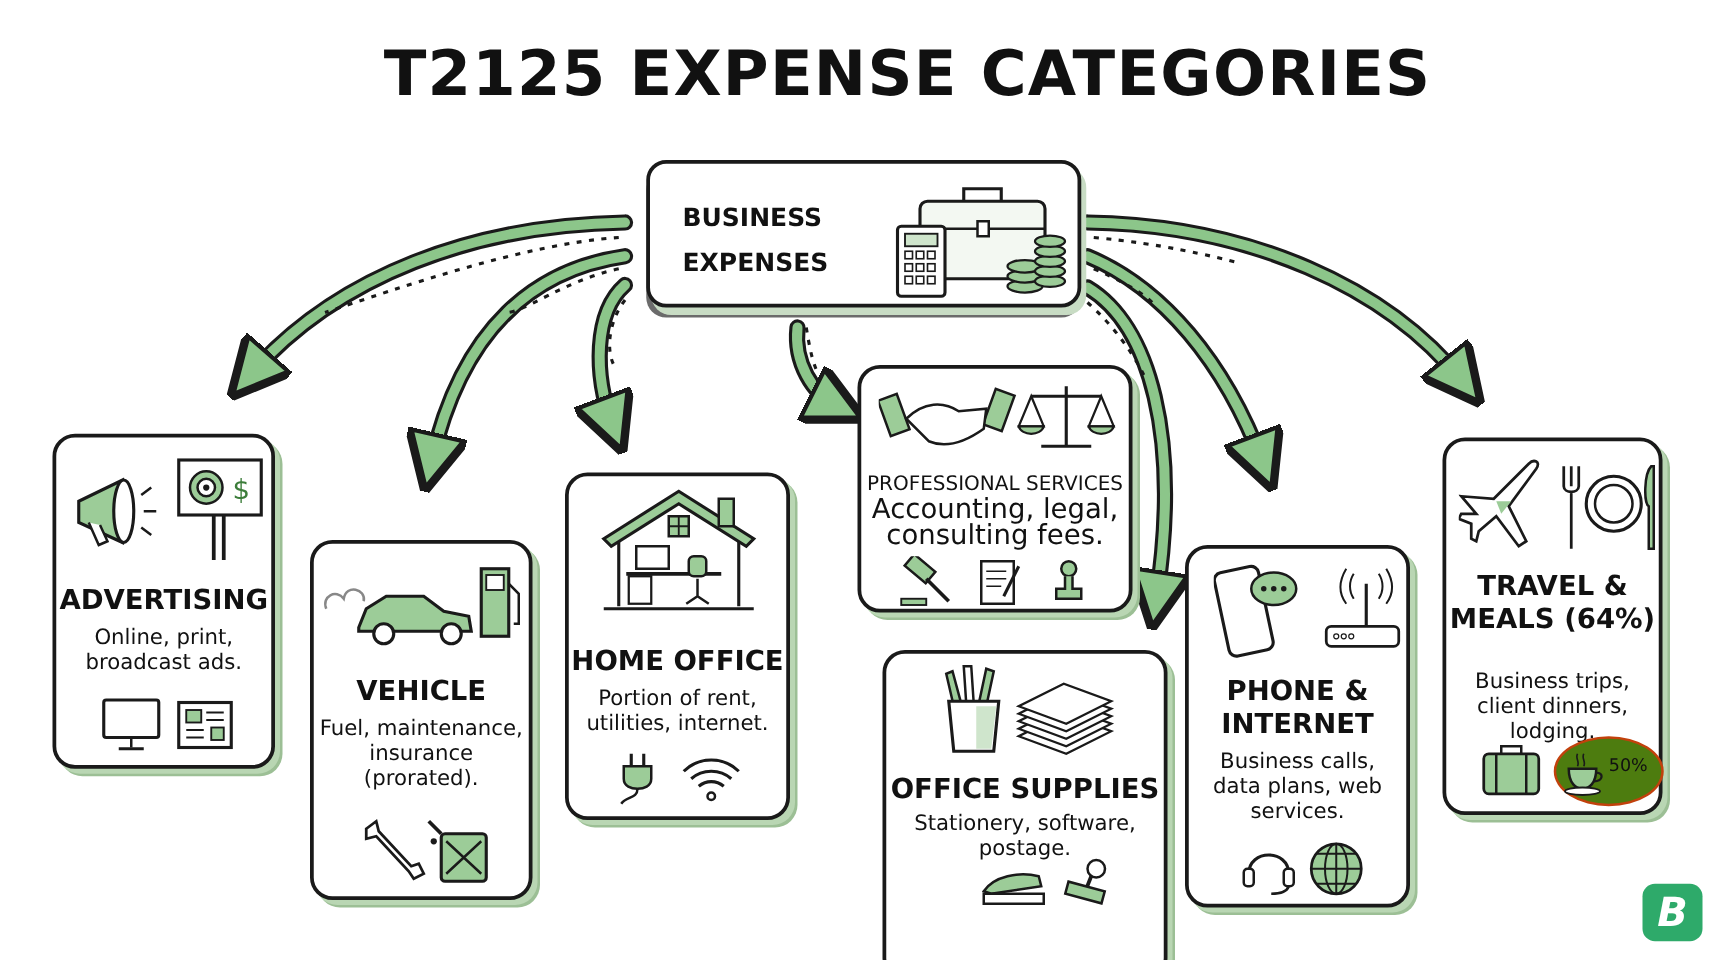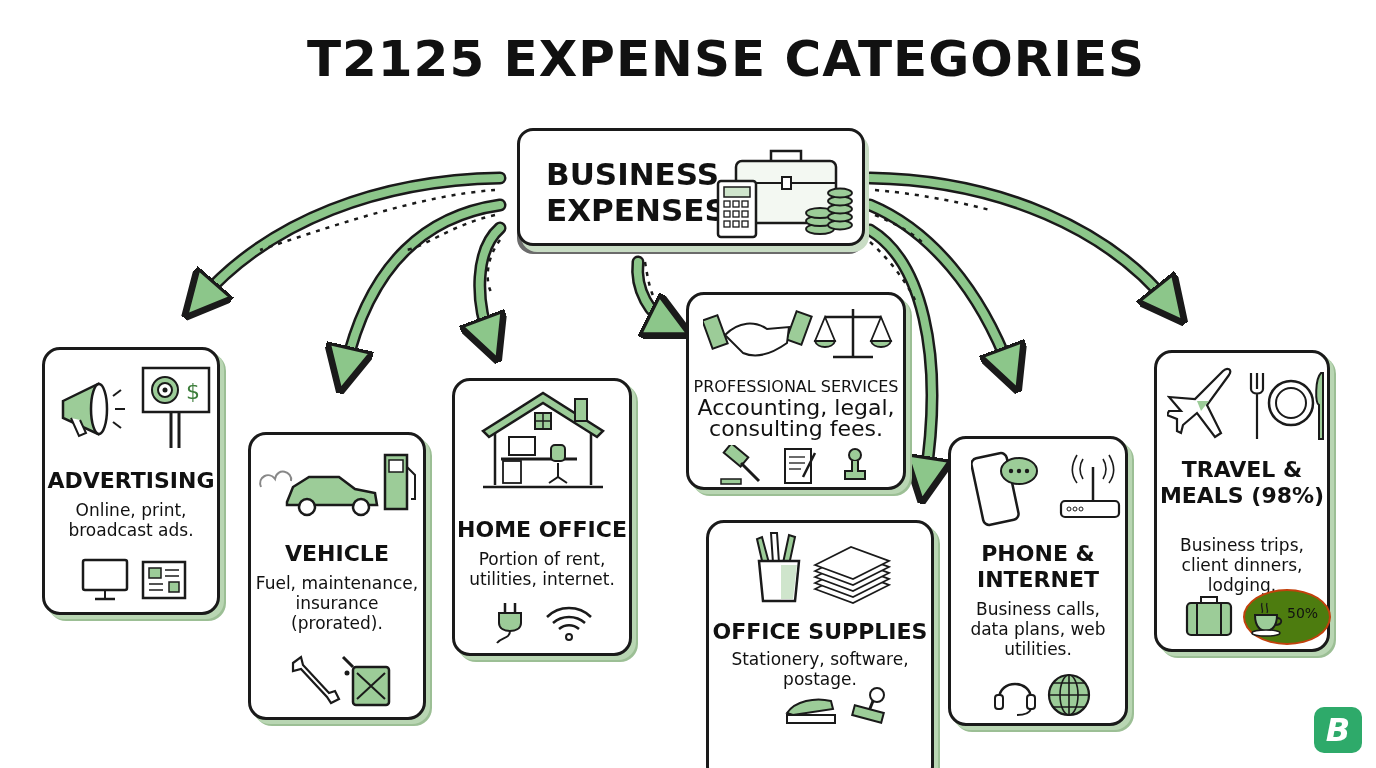--- a/index.html
+++ b/index.html
@@ -8,21 +8,21 @@
   .title { position:absolute; left:0; top:30px; width:1376px; text-align:center;
            font-family:"DejaVu Sans", sans-serif; font-weight:bold; font-size:50px;
            letter-spacing:1px;margin-left:38px; }
   svg.arrows { position:absolute; left:0; top:0; }
   .box { position:absolute; background:#fff; border:3px solid #1a1a1a; border-radius:18px;
          box-shadow:4px 4px 0 #b9d6b3, 6px 6px 0 #9cbf95; box-sizing:border-box; }
   .box .hd { font-weight:bold; font-size:22px; text-align:center; line-height:26px; }
   .box .ds { font-size:17px; text-align:center; line-height:20px; }
   .center { left:517px; top:128px; width:348px; height:118px; border-width:3px; border-radius:16px;
             box-shadow:4px 6px 0 #c8dcc4, 0 8px 0 #6b6b6b; }
-  .center .hd { position:absolute; left:26px; top:25px; font-size:31px; line-height:36px; text-align:left; }
+  .center .hd { position:absolute; left:26px; top:25px; font-size:20px; line-height:36px; text-align:left; }
   .icon { position:absolute; }
   .logo { position:absolute; left:1314px; top:707px; width:48px; height:46px; background:#2eaa6a;
           border-radius:10px; color:#fff; font-weight:bold; font-size:32px; text-align:center;
           line-height:46px; font-style:italic; }
   .pct-oval { position:absolute; border:2px solid #c2410c; border-radius:50%; background:#4d7c0f;text-align:center; }
 </style>
 </head>
 <body>
 
 <div class="title">T2125 EXPENSE CATEGORIES</div>
@@ -273,21 +273,21 @@
         <path d="M138,8 C144,18 144,28 138,36"></path>
       </g>
   </svg>
   <div class="hd" style="position:absolute;top:102px;width:100%">
     <div>PHONE &amp;</div>
     <div>INTERNET</div>
   </div>
   <div class="ds" style="position:absolute;top:160px;width:100%">
     <div>Business calls,</div>
     <div>data plans, web</div>
-    <div>utilities.</div>
+    <div>services.</div>
   </div>
   <svg class="icon" style="left:42px;top:232px" width="100" height="46" viewBox="0 0 100 46">
     <path d="M6,28 C6,8 38,8 38,28" fill="none" stroke="#1a1a1a" stroke-width="2.5"></path>
     <rect x="2" y="24" width="8" height="14" rx="3" fill="#fff" stroke="#1a1a1a" stroke-width="2"></rect>
       <rect x="34" y="24" width="8" height="14" rx="3" fill="#fff" stroke="#1a1a1a" stroke-width="2"></rect>
     <path d="M38,38 C36,44 28,44 24,44" fill="none" stroke="#1a1a1a" stroke-width="2"></path>
     <circle cx="76" cy="24" r="20" fill="#9ccc98" stroke="#1a1a1a" stroke-width="2.2"></circle>
     <g fill="none" stroke="#1a1a1a" stroke-width="1.6">
         <ellipse cx="76" cy="24" rx="9" ry="20"></ellipse>
         <line x1="56" y1="24" x2="96" y2="24"></line>
@@ -303,21 +303,21 @@
     <path d="M30,34 L42,34 L34,44 Z" fill="#9ccc98"></path>
     <g fill="none" stroke="#1a1a1a" stroke-width="2.2">
       <path d="M84,6 V22 M90,6 V22 M96,6 V22 M84,22 C84,28 96,28 96,22 M90,26 V72"></path>
     </g>
     <circle cx="124" cy="36" r="22" fill="#fff" stroke="#1a1a1a" stroke-width="2.5"></circle>
       <circle cx="124" cy="36" r="15" fill="none" stroke="#1a1a1a" stroke-width="2"></circle>
     <path d="M154,6 C148,12 148,36 152,38 V72 H156 V6 Z" fill="#9ccc98" stroke="#1a1a1a" stroke-width="2"></path>
   </svg>
   <div class="hd" style="position:absolute;top:104px;width:100%">
     <div>TRAVEL &amp;</div>
-    <div>MEALS (98%)</div>
+    <div>MEALS (64%)</div>
   </div>
   <div class="ds" style="position:absolute;top:182px;width:100%">
     <div>Business trips,</div>
     <div>client dinners,</div>
     <div>lodging.</div>
   </div>
   <svg class="icon" style="left:28px;top:240px" width="50" height="44" viewBox="0 0 50 44">
     <rect x="2" y="10" width="44" height="32" rx="4" fill="#9ccc98" stroke="#1a1a1a" stroke-width="2.2"></rect>
     <path d="M16,10 V4 H32 V10 M12,10 V42 M36,10 V42" fill="none" stroke="#1a1a1a" stroke-width="2"></path>
   </svg>

